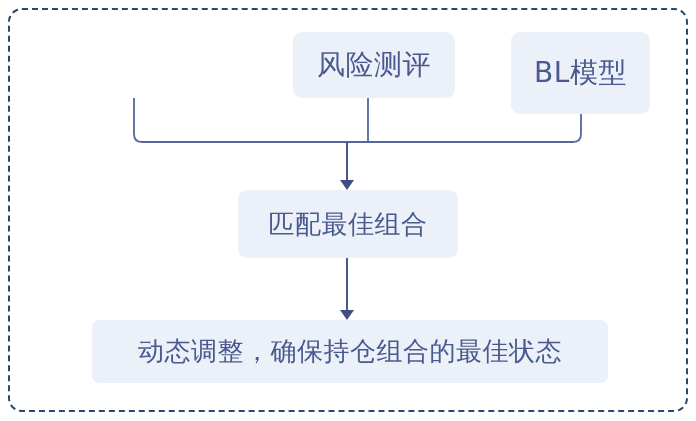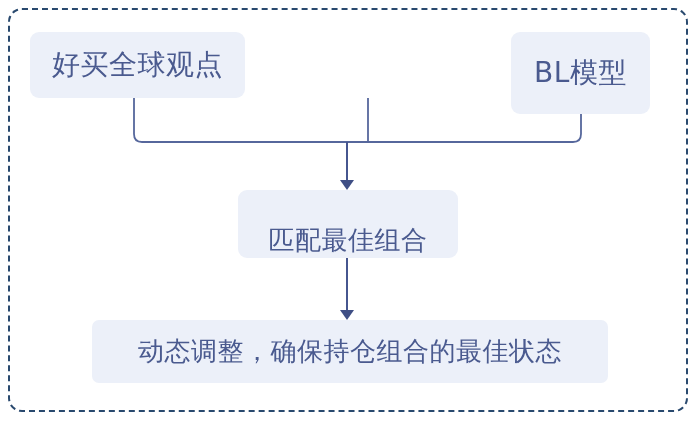--- a/index.html
+++ b/index.html
@@ -55,21 +55,20 @@
   }
   .node-src-3 {
     left: 511px; top: 32px;
     width: 139px; height: 82px;
     font-size: 28px;
   }
   .node-match {
     left: 238px; top: 190px;
     width: 220px; height: 68px;
     font-size: 26px;
-    align-items: flex-end;
   }
   .node-result {
     left: 92px; top: 320px;
     width: 516px; height: 63px;
     font-size: 26px;
     border-radius: 7px;
   }
   
   .connectors {
     position: absolute;
@@ -92,24 +91,24 @@
 
     <path d="M 368 98 L 368 142" fill="none" stroke="#56679c" stroke-width="1.8"></path>
 
     <path d="M 347 142 L 347 181" fill="none" stroke="#46568f" stroke-width="2"></path>
     <polygon points="340,180 354,180 347,190" fill="#3f4f85"></polygon>
 
     <path d="M 347 258 L 347 311" fill="none" stroke="#46568f" stroke-width="2"></path>
     <polygon points="340,310 354,310 347,320" fill="#3f4f85"></polygon>
   </svg>
 
-  <div class="node node-src-1">
-    <span>好买全球观点</span>
+
+  <div class="node node-src-2">
+    <span>风险测评</span>
   </div>
-
 
   <div class="node node-src-3">
     <span>BL模型</span>
   </div>
 
   <div class="node node-match">
     <span>匹配最佳组合</span>
   </div>
 
   <div class="node node-result">

